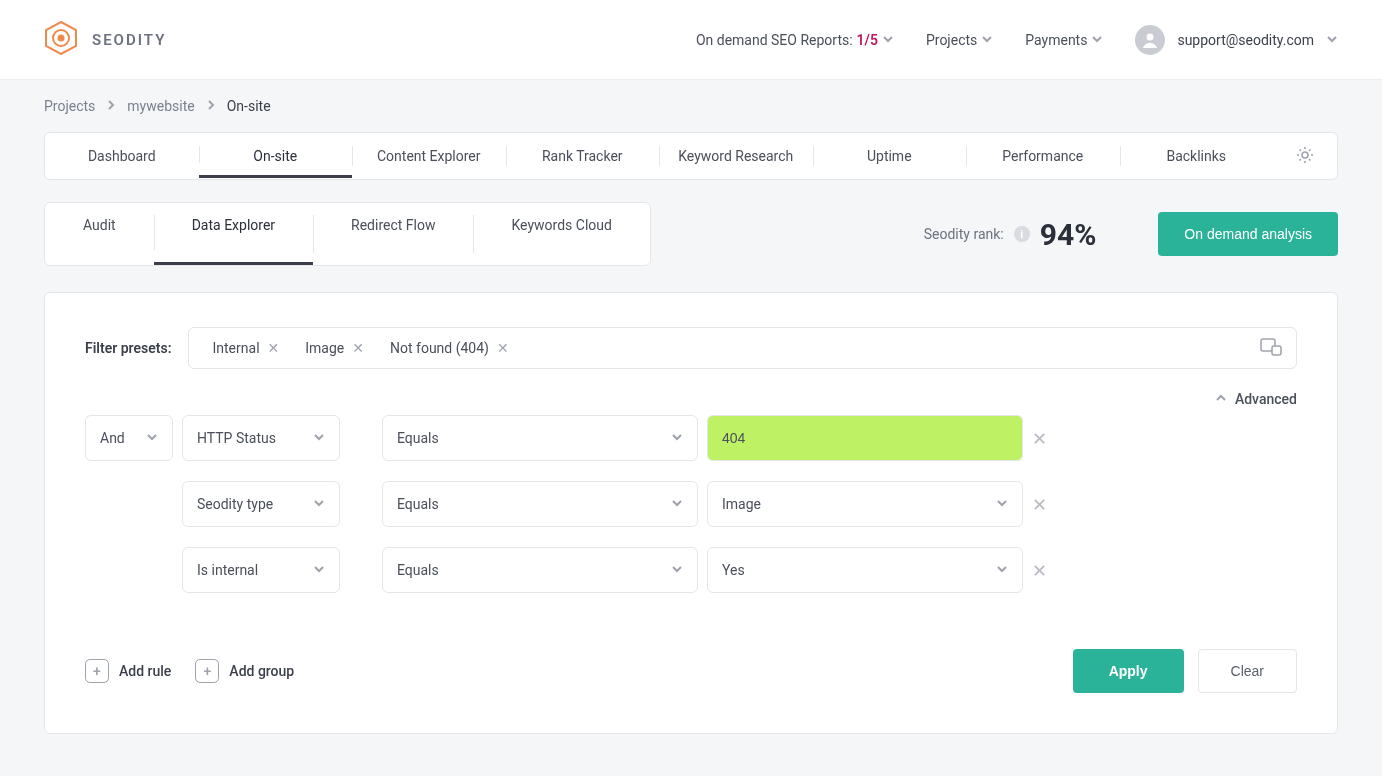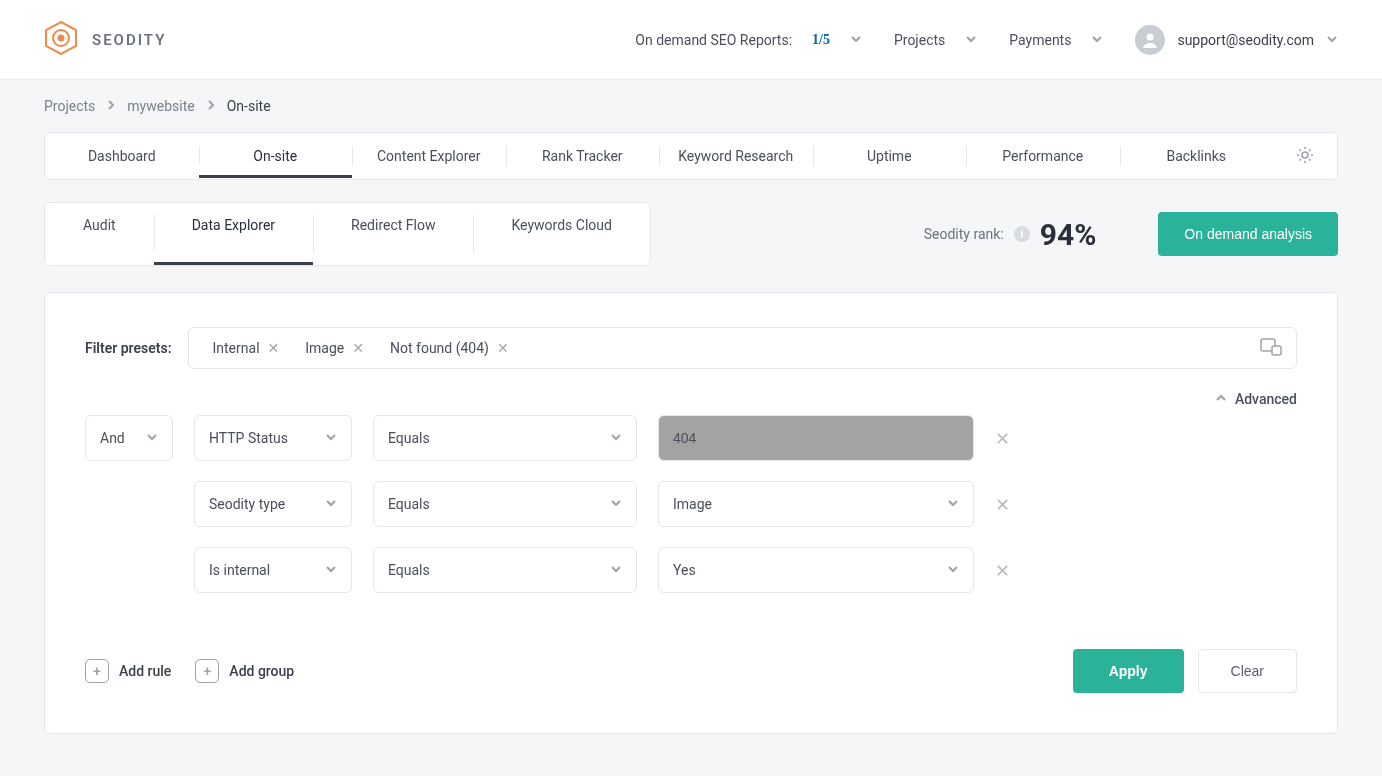--- a/index.html
+++ b/index.html
@@ -15,22 +15,22 @@
     background: #fff;
     height: 80px;
     display: flex;
     align-items: center;
     padding: 0 44px;
     border-bottom: 1px solid #edeef0;
   }
   .logo-wrap { display: flex; align-items: center; gap: 14px; }
   .brand-name { font-weight: 600; letter-spacing: 2px; color: #6c7280; font-size: 15px; }
   .header-right { margin-left: auto; display: flex; align-items: center; gap: 32px; }
-  .nav-item { display: flex; align-items: center; gap: 20px; color: #4a4f5a; cursor: pointer; }
-  .nav-item .count { font-weight: 600; color: #0369a1; font-family: Liberation Serif, serif; }
+  .nav-item { display: flex; align-items: center; gap: 4px; color: #4a4f5a; cursor: pointer; }
+  .nav-item .count { font-weight: 600; color: #be185d; }
   .avatar {
     width: 30px; height: 30px; border-radius: 50%;
     background: #c9ccd2; display: flex; align-items: center; justify-content: center;
   }
   .user { display: flex; align-items: center; gap: 12px; cursor: pointer; }
 
   
   .breadcrumb {
     display: flex; align-items: center; gap: 10px;
     padding: 18px 44px; color: #7a8090; font-size: 14px;
@@ -145,44 +145,44 @@
   }
   .chip-x { color: #a0a4ae; cursor: pointer; font-size: 14px; }
   .preset-side-icon { margin-left: auto; cursor: pointer; }
 
   .advanced-row {
     display: flex; justify-content: flex-end; align-items: center; gap: 8px;
     margin-bottom: 8px; color: #4a4f5a; cursor: pointer; font-weight: 500;
   }
 
   .rules { display: flex; flex-direction: column; gap: 20px; }
-  .rule-row { display: flex; align-items: center; gap: 21px; }
+  .rule-row { display: flex; align-items: center; gap: 9px; }
   .sel {
     border: 1px solid #e4e6ea;
     border-radius: 6px;
     height: 46px;
     display: flex; align-items: center; justify-content: space-between;
     padding: 0 14px;
     background: #fff;
     cursor: pointer;
     color: #4a4f5a;
   }
   .sel-input {
     border: 1px solid #e4e6ea;
     border-radius: 6px;
     height: 46px;
     padding: 0 14px;
-    background: #a3a3a3;
+    background: #bef264;
     color: #4a4f5a;
     font-size: 14px;
     outline: none;
   }
   .w-logic { width: 88px; }
   .w-field { width: 158px; }
-  .w-op    { width: 264px; }
+  .w-op    { width: 316px; margin-left: 33px; }
   .w-val   { width: 316px; }
   .row-x { color: #b8bcc4; cursor: pointer; font-size: 18px; }
   .spacer-logic { width: 88px; }
 
   .actions-row {
     display: flex; align-items: center; gap: 24px;
     margin-top: 56px;
   }
   .link-btn {
     display: flex; align-items: center; gap: 10px;

